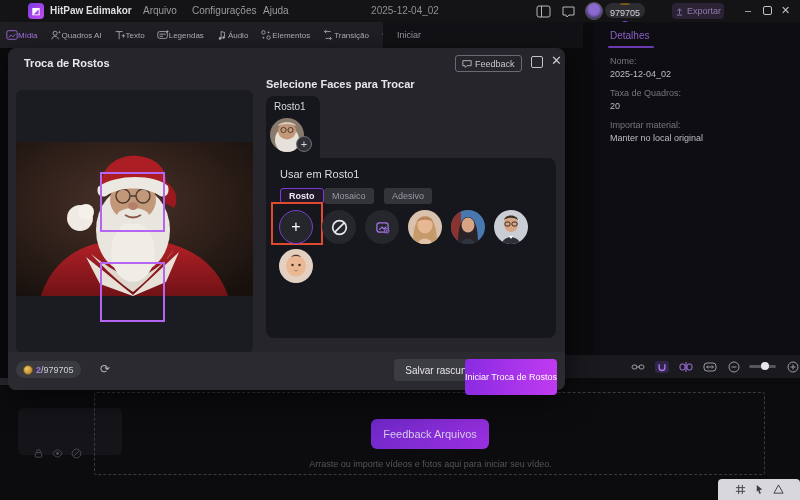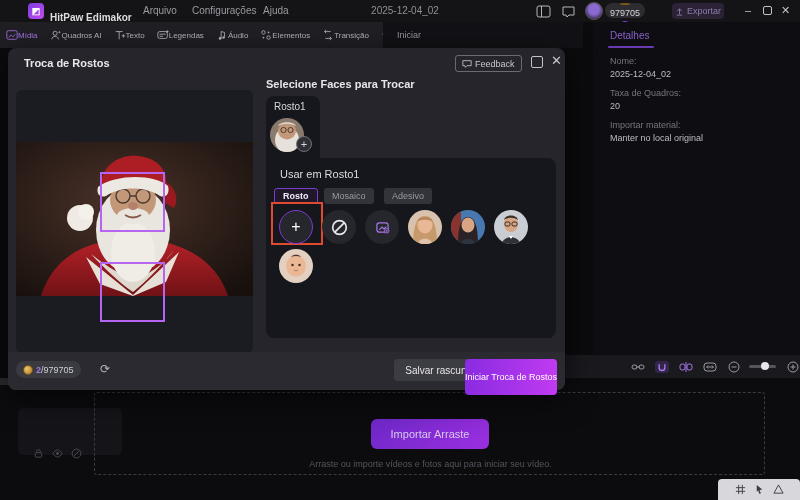--- a/index.html
+++ b/index.html
@@ -4,21 +4,21 @@
 <style>
   html,body{margin:0;padding:0;background:#000;}
   *{box-sizing:border-box;font-family:"Liberation Sans",sans-serif;}
   #stage{position:relative;width:800px;height:500px;background:#0b0b0e;overflow:hidden;}
 
   
   .titlebar{position:absolute;left:0;top:0;width:800px;height:22px;background:#141417;display:flex;align-items:center;}
   .logo{position:absolute;left:28px;top:3px;width:16px;height:16px;border-radius:4px;
         background:linear-gradient(135deg,#7b3be0,#c44bf0);display:flex;align-items:center;justify-content:center;
         color:#fff;font-size:9px;font-weight:bold;}
-  .appname{position:absolute;left:50px;top:12px;font-size:10px;font-weight:bold;color:#dededf;}
+  .appname{position:absolute;left:50px;top:5px;font-size:10px;font-weight:bold;color:#dededf;}
   .menu{position:absolute;top:5px;font-size:10px;color:#9a9aa0;}
   .doc-title{position:absolute;left:360px;top:5px;width:90px;text-align:center;font-size:10px;color:#8e8e96;}
   .tb-ico{position:absolute;top:4px;width:15px;height:15px;color:#b4b4bc;}
   .avatar-sm{position:absolute;left:585px;top:2px;width:18px;height:18px;border-radius:50%;
              background:radial-gradient(circle at 50% 40%,#8a6ad0 0 40%,#4a3a70 70%,#2a2240);border:1px solid #555;}
   .credit-pill{position:absolute;left:605px;top:3px;height:15px;padding:0 5px;border-radius:8px;background:#2c2c31;
                display:flex;align-items:center;gap:3px;font-size:9px;color:#d6d6da;flex-direction:column;}
   .coin{width:10px;height:10px;border-radius:50%;background:radial-gradient(circle at 35% 35%,#f0c664,#a87а28);
         background:radial-gradient(circle at 35% 35%,#f0c664,#a87828);border:1px solid #7a5a1a;}
   .plus-dot{width:10px;height:10px;border-radius:50%;background:#8a3be0;color:#fff;font-size:9px;line-height:10px;text-align:center;}
@@ -82,21 +82,21 @@
   .sel-header{position:absolute;left:258px;top:30px;font-size:11px;font-weight:bold;color:#e6e6ea;}
   .face-tab{position:absolute;left:258px;top:48px;width:54px;height:62px;background:#16171c;border-radius:8px 8px 0 0;}
   .face-tab-label{position:absolute;left:8px;top:5px;font-size:10px;color:#d8d8dc;}
   .face-tab-thumb{position:absolute;left:4px;top:22px;width:34px;height:34px;border-radius:50%;overflow:hidden;}
   .face-tab-add{position:absolute;left:30px;top:40px;width:16px;height:16px;border-radius:50%;background:#2f3036;
                 border:1px solid #70707a;color:#d8d8dc;font-size:11px;line-height:14px;text-align:center;}
 
   .swap-panel{position:absolute;left:258px;top:110px;width:290px;height:180px;background:#16171c;border-radius:0 8px 8px 8px;}
   .use-header{position:absolute;left:14px;top:10px;font-size:11px;color:#dcdce0;}
   .chip{position:absolute;top:30px;height:16px;padding:0 8px;border-radius:3px;font-size:9px;display:flex;align-items:center;}
-  .chip.active{left:8px;background:#201729;border:1px solid #7a3bd0;color:#f0eaf8;font-weight:bold;}
+  .chip.active{left:14px;background:#201729;border:1px solid #7a3bd0;color:#f0eaf8;font-weight:bold;}
   .chip.c2{left:58px;background:#33343a;color:#9a9aa2;}
   .chip.c3{left:118px;background:#33343a;color:#9a9aa2;}
 
   .circ{position:absolute;top:52px;width:34px;height:34px;border-radius:50%;background:#26272d;overflow:hidden;}
   .circ.add{left:13px;border:1.5px solid #7a3bd0;display:flex;align-items:center;justify-content:center;color:#fff;overflow:visible;}
   .circ.none{left:56px;display:flex;align-items:center;justify-content:center;color:#e8e8ec;}
   .circ.imgup{left:99px;display:flex;align-items:center;justify-content:center;color:#a576e8;}
   .circ.f1{left:142px;} .circ.f2{left:185px;} .circ.f3{left:228px;}
   .circ.baby{top:91px;left:13px;}
   .red-annot{position:absolute;left:5px;top:44px;width:52px;height:43px;border:2px solid #e04a30;}
@@ -295,21 +295,21 @@
       <svg class="th-ic" style="left:34px" viewBox="0 0 12 12">
           <path d="M1 6c1.6-2.6 3.2-3.8 5-3.8S9.4 3.4 11 6c-1.6 2.6-3.2 3.8-5 3.8S2.6 8.6 1 6z" fill="none" stroke="currentColor"></path>
           <circle cx="6" cy="6" r="1.6" fill="currentColor"></circle>
         </svg>
       <svg class="th-ic" style="left:53px" viewBox="0 0 12 12">
           <circle cx="6" cy="6" r="4.8" fill="none" stroke="currentColor"></circle>
           <line x1="2.8" y1="9.2" x2="9.2" y2="2.8" stroke="currentColor"></line>
         </svg>
     </div>
     <div class="dropzone">
-      <div class="import-btn">Importar Arraste</div>
+      <div class="import-btn">Feedback Arquivos</div>
       <div class="drop-hint">Arraste ou importe vídeos e fotos aqui para iniciar seu vídeo.</div>
     </div>
     <div class="corner-panel">
       <svg width="11" height="11" viewBox="0 0 12 12">
           <path d="M4 1v10M8 1v10M1 4h10M1 8h10" stroke="currentColor" fill="none"></path>
         </svg>
       <svg width="11" height="11" viewBox="0 0 12 12">
           <path d="M3 1l6 5-3 .5L7.5 10 6 10.8 4.5 7 3 8.5z" fill="currentColor"></path>
         </svg>
       <svg width="11" height="11" viewBox="0 0 12 12">

